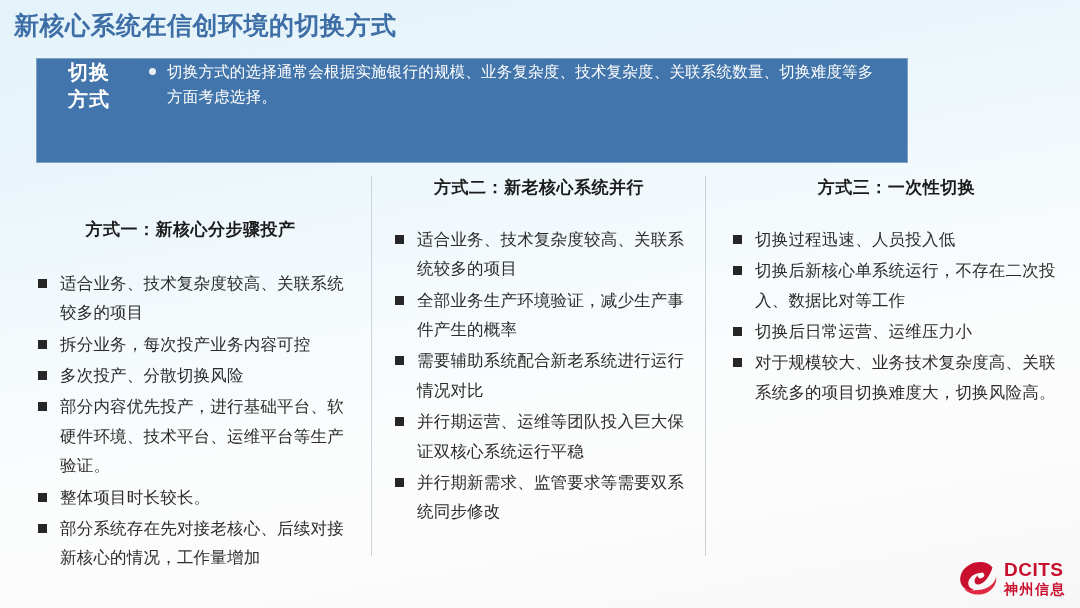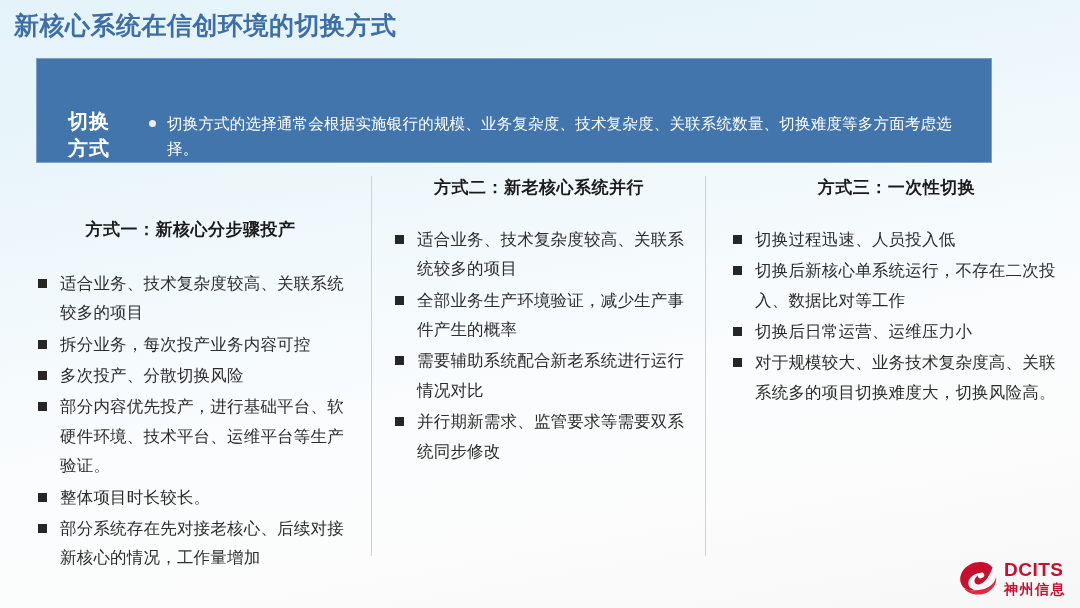--- a/index.html
+++ b/index.html
@@ -31,26 +31,26 @@
     letter-spacing: 0.5px;
     color: #3e6ea6;
     white-space: nowrap;
   }
 
   
   #callout {
     position: absolute;
     left: 36px;
     top: 58px;
-    width: 956px;
+    width: 872px;
     height: 105px;
     background: #4275ab;
     border: 1px solid #7fa0c2;
     display: flex;
-    align-items: flex-end;
+    align-items: flex-start;
     box-sizing: border-box;
   }
   #callout-label {
     flex: 0 0 98px;
     color: #ffffff;
     font-size: 20px;
     font-weight: bold;
     line-height: 1.35;
     text-align: center;
     letter-spacing: 1px;
@@ -242,20 +242,21 @@
         <li class="bullet">
           <span class="sq"></span>
           <span>全部业务生产环境验证，减少生产事件产生的概率</span>
         </li>
         <li class="bullet">
           <span class="sq"></span>
           <span>需要辅助系统配合新老系统进行运行情况对比</span>
         </li>
         <li class="bullet">
           <span class="sq"></span>
+          <span>并行期运营、运维等团队投入巨大保证双核心系统运行平稳</span>
         </li>
         <li class="bullet">
           <span class="sq"></span>
           <span>并行期新需求、监管要求等需要双系统同步修改</span>
         </li>
       </ul>
     </div>
 
     <div class="col col-3">
       <div class="col-heading">方式三：一次性切换</div>

